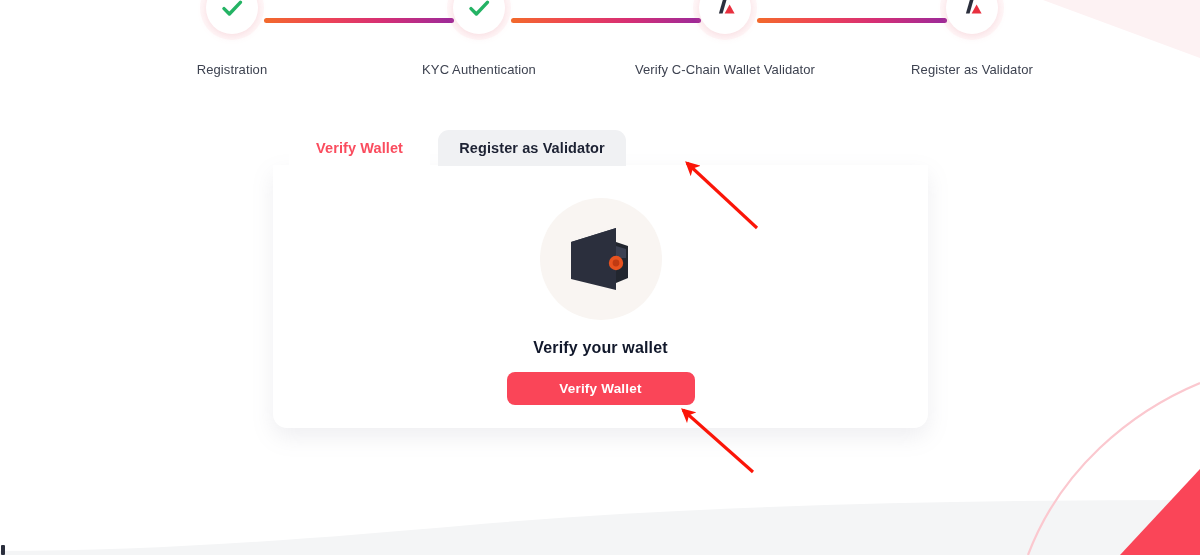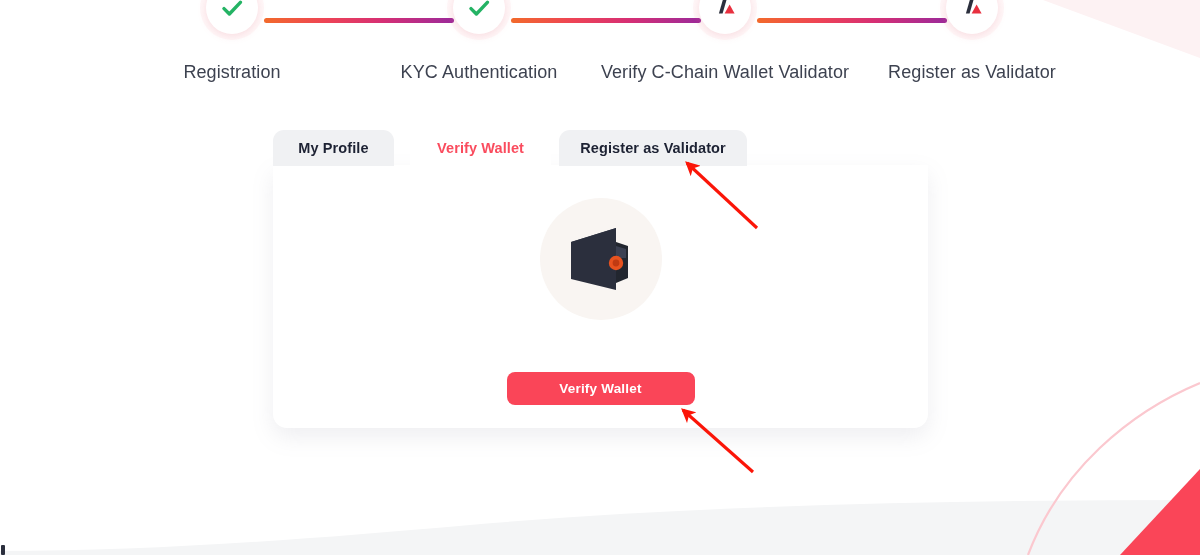--- a/index.html
+++ b/index.html
@@ -55,21 +55,21 @@
     align-items: center;
     justify-content: center;
     overflow: hidden;
   }
   .step-label {
     position: absolute;
     left: 50%;
     top: 62px;
     transform: translateX(-50%);
     white-space: nowrap;
-    font-size: 18px;
+    font-size: 13px;
     color: #3d4250;
     letter-spacing: .1px;
   }
   .connector {
     position: absolute;
     top: 18px;
     height: 5px;
     border-radius: 3px;
     background: linear-gradient(90deg, #f26a2b 0%, #ee4455 32%, #d62f74 62%, #9b2a9b 100%);
   }
@@ -225,23 +225,20 @@
       <svg width="30" height="30" viewBox="0 0 30 30">
         <path d="M13.6 4.2 L17.3 4.2 L12.6 20.6 L8.9 20.6 Z" fill="#2b2f3d"></path>
         <path d="M19.6 11.5 L24.6 20.6 L14.6 20.6 Z" fill="#e8303f"></path>
       </svg>
     </div>
     <div class="step-label">Register as Validator</div>
   </div>
 </div>
 
 <div class="tabs-row">
-  <div class="tab inactive" style="width:121px;">
-    <span>My Profile</span>
-  </div>
   <div class="tab-gap"></div>
   <div class="tab-gap"></div>
   <div class="tab active" style="width:141px;">
     <span>Verify Wallet</span>
   </div>
   <div class="tab-gap"></div>
   <div class="tab inactive" style="width:188px;">
     <span>Register as Validator</span>
   </div>
 </div>
@@ -257,20 +254,21 @@
 
       <path d="M58 26 L70 30 L70 62 L58 67 Z" fill="#22262f"></path>
 
       <path d="M58 30 L68 33 L68 42 L58 42 Z" fill="#3b4052"></path>
 
       <circle cx="58" cy="47" r="7.2" fill="#e8521f"></circle>
       <circle cx="58" cy="47" r="3.4" fill="#c03a12"></circle>
     </svg>
   </div>
 
+  <div class="card-title">Verify your wallet</div>
 
   <button class="verify-btn">Verify Wallet</button>
 </div>
 
 <svg id="annotations" viewBox="0 0 1200 555">
   <defs>
     <marker id="arrowhead" viewBox="0 0 10 10" refX="8.2" refY="5" markerWidth="4.6" markerHeight="4.6" orient="auto-start-reverse">
       <path d="M 0 0 L 10 5 L 0 10 L 2.6 5 Z" fill="#fb1508"></path>
     </marker>
   </defs>

